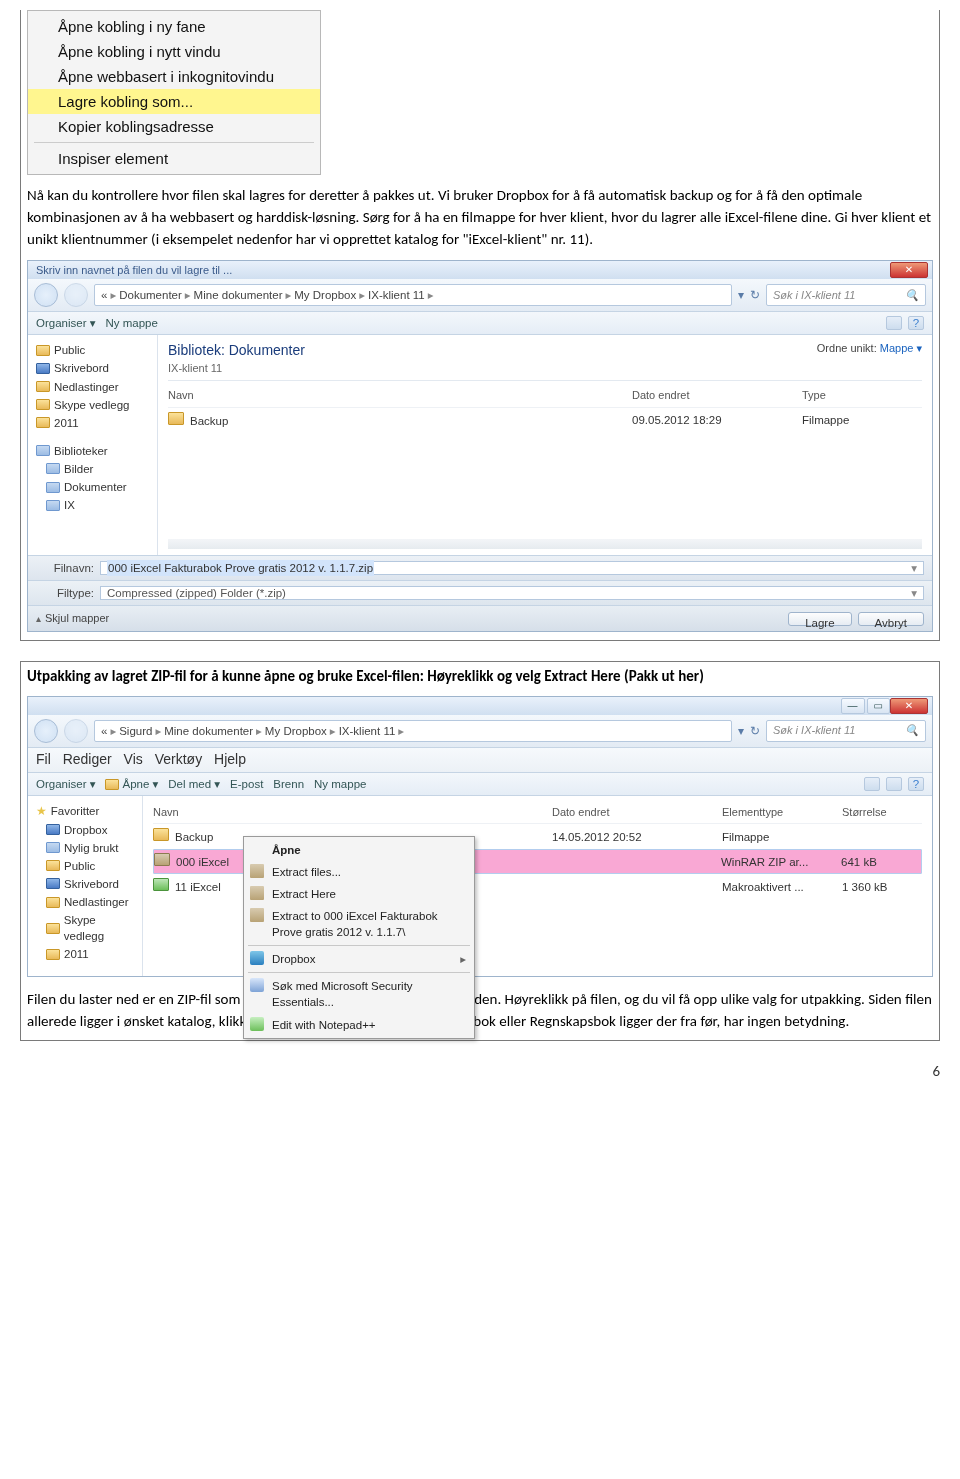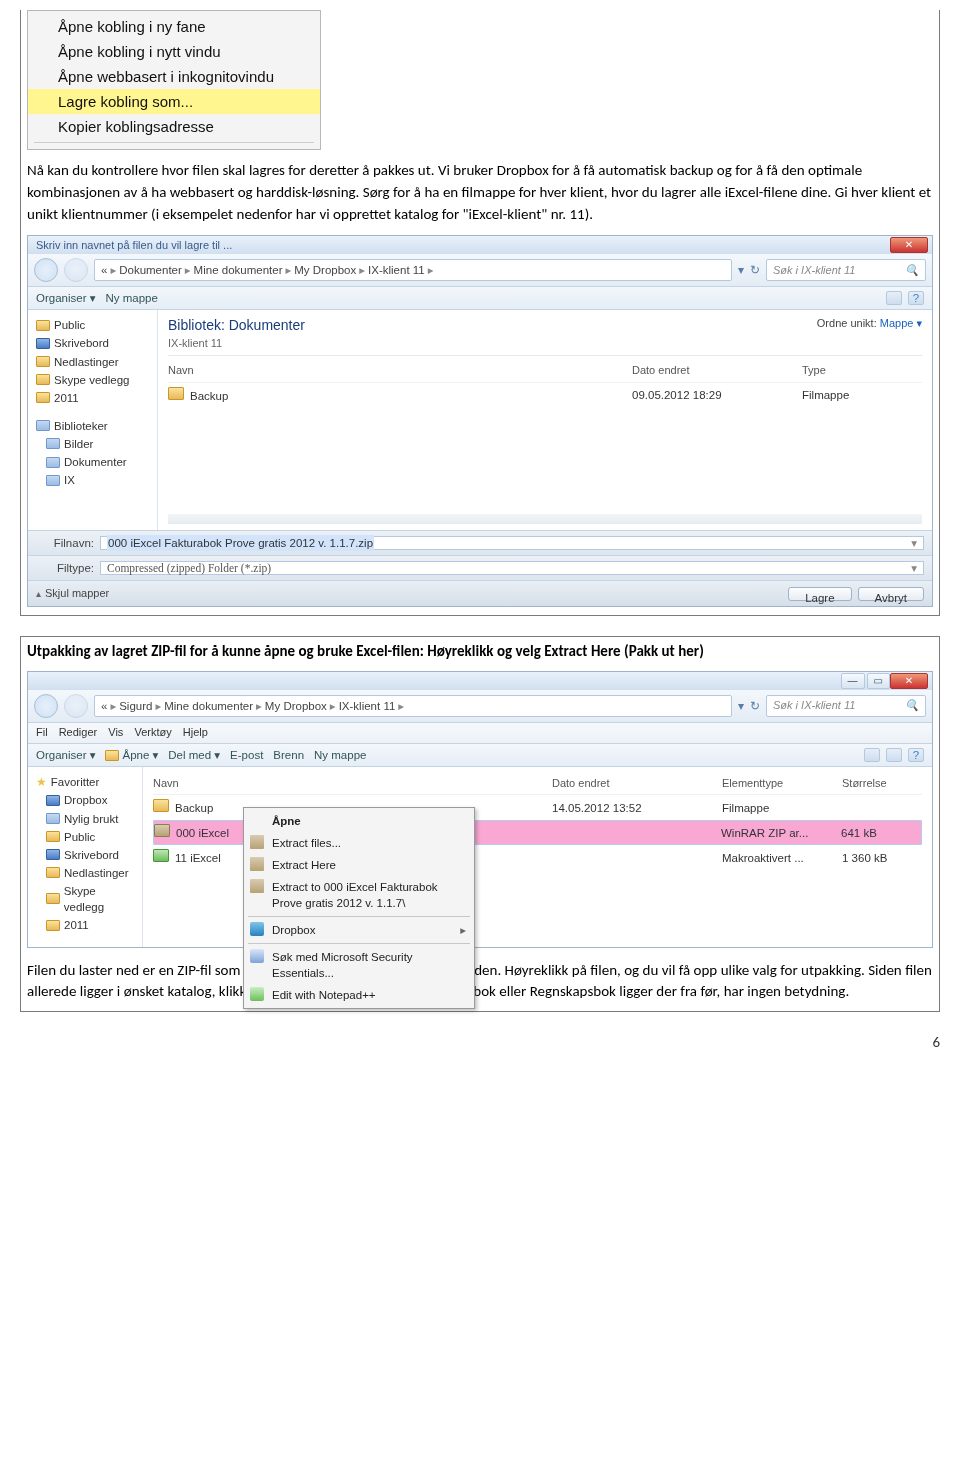--- a/index.html
+++ b/index.html
@@ -140,21 +140,21 @@
     display:flex; align-items:center; gap:6px;
     padding:4px 8px; background:linear-gradient(#ecf1f6,#dde5ee);
     border-top:1px solid #c5d4e4;
   }
   .fieldbar label { width:58px; text-align:right; font-size:11.5px; color:#444;}
   .fieldbar .input {
     flex:1; height:14px; background:#fff; border:1px solid #b5c8de;
     display:flex; align-items:center; padding:0 6px; font-size:11.5px;
   }
   .filenamesel { background:#d2e4fb; color:#333; padding:0 1px;}
-  .filetype { color:#555;font-family:Liberation Serif, serif;}
+  .filetype { color:#555;}
   .footer {
     display:flex; align-items:center; padding:5px 8px;
     background:linear-gradient(#e8eef4,#d6dfe9);
     border-top:1px solid #c5d4e4;
   }
   .footer .hide { font-size:11px; color:#444; display:flex; align-items:center; gap:4px;}
   .footer .hide .arrow { font-size:10px; color:#666;}
   .footer .spacer { flex:1;}
   .btn {
     height:14px; padding:0 16px; margin-left:6px;
@@ -175,40 +175,41 @@
   .ctxmenu .ci .cicon { position:absolute; left:6px; top:3px; width:14px; height:14px;}
   .ctxmenu .csep { height:1px; background:#c8c8c8; margin:2px 4px;}
   .cicon.open  { background:linear-gradient(#d8cbb0,#b8a275); border-radius:1px;}
   .cicon.db    { background:linear-gradient(#7ec6e8,#2a7fbf); border-radius:2px;}
   .cicon.mse   { background:linear-gradient(#d8e6fa,#7ea3d6); border-radius:2px;}
   .cicon.np    { background:linear-gradient(#c6efc0,#6cbf5a); border-radius:2px;}
 
   .explorer-wrap { position:relative; }
 
   .menubar {
-    padding:2px 8px; font-size:11px; color:#333;
+    padding:2px 8px; font-size:14px; color:#333;
     background:linear-gradient(#f6f9fc,#ecf1f6);
     border-bottom:1px solid #c5d4e4;
   }
   .menubar span { margin-right:8px;}
 
   .bold-head { font-weight:bold; font-size:15px; line-height:1.45;}
   .page-num { text-align:right; font-size:15px; color:#333; margin-top:6px;}
 </style>
 </head>
 <body>
 
 <div class="section-border no-pad-top" style="border-top:none;">
   <div class="context-menu">
     <div class="cm-item">Åpne kobling i ny fane</div>
     <div class="cm-item">Åpne kobling i nytt vindu</div>
     <div class="cm-item">Åpne webbasert i inkognitovindu</div>
     <div class="cm-item hl">Lagre kobling som...</div>
     <div class="cm-item">Kopier koblingsadresse</div>
     <div class="sep"></div>
+    <div class="cm-item">Inspiser element</div>
   </div>
 
   <p class="para">Nå kan du kontrollere hvor filen skal lagres for deretter å pakkes ut. Vi bruker Dropbox for å få automatisk backup og for å få den optimale kombinasjonen av å ha webbasert og harddisk-løsning. Sørg for å ha en filmappe for hver klient, hvor du lagrer alle iExcel-filene dine. Gi hver klient et unikt klientnummer (i eksempelet nedenfor har vi opprettet katalog for "iExcel-klient" nr. 11).</p>
 
   <div class="win7">
     <div class="titlebar">
       <span class="title">Skriv inn navnet på filen du vil lagre til ...</span>
       <span class="closebtn">✕</span>
     </div>
     <div class="navbar">
@@ -421,21 +422,21 @@
       </div>
       <div class="main" style="position:relative;">
         <div class="cols">
           <div class="col-name">Navn</div>
           <div class="col-date">Dato endret</div>
           <div class="col-type">Elementtype</div>
           <div class="col-size">Størrelse</div>
         </div>
         <div class="row">
           <div class="col-name"><span class="ri folder"></span><span>Backup</span></div>
-          <div class="col-date">14.05.2012 13:52</div>
+          <div class="col-date">14.05.2012 20:52</div>
           <div class="col-type">Filmappe</div>
           <div class="col-size"></div>
         </div>
         <div class="row sel">
           <div class="col-name"><span class="ri zip"></span><span>000 iExcel</span></div>
           <div class="col-date"></div>
           <div class="col-type">WinRAR ZIP ar...</div>
           <div class="col-size">641 kB</div>
         </div>
         <div class="row">

